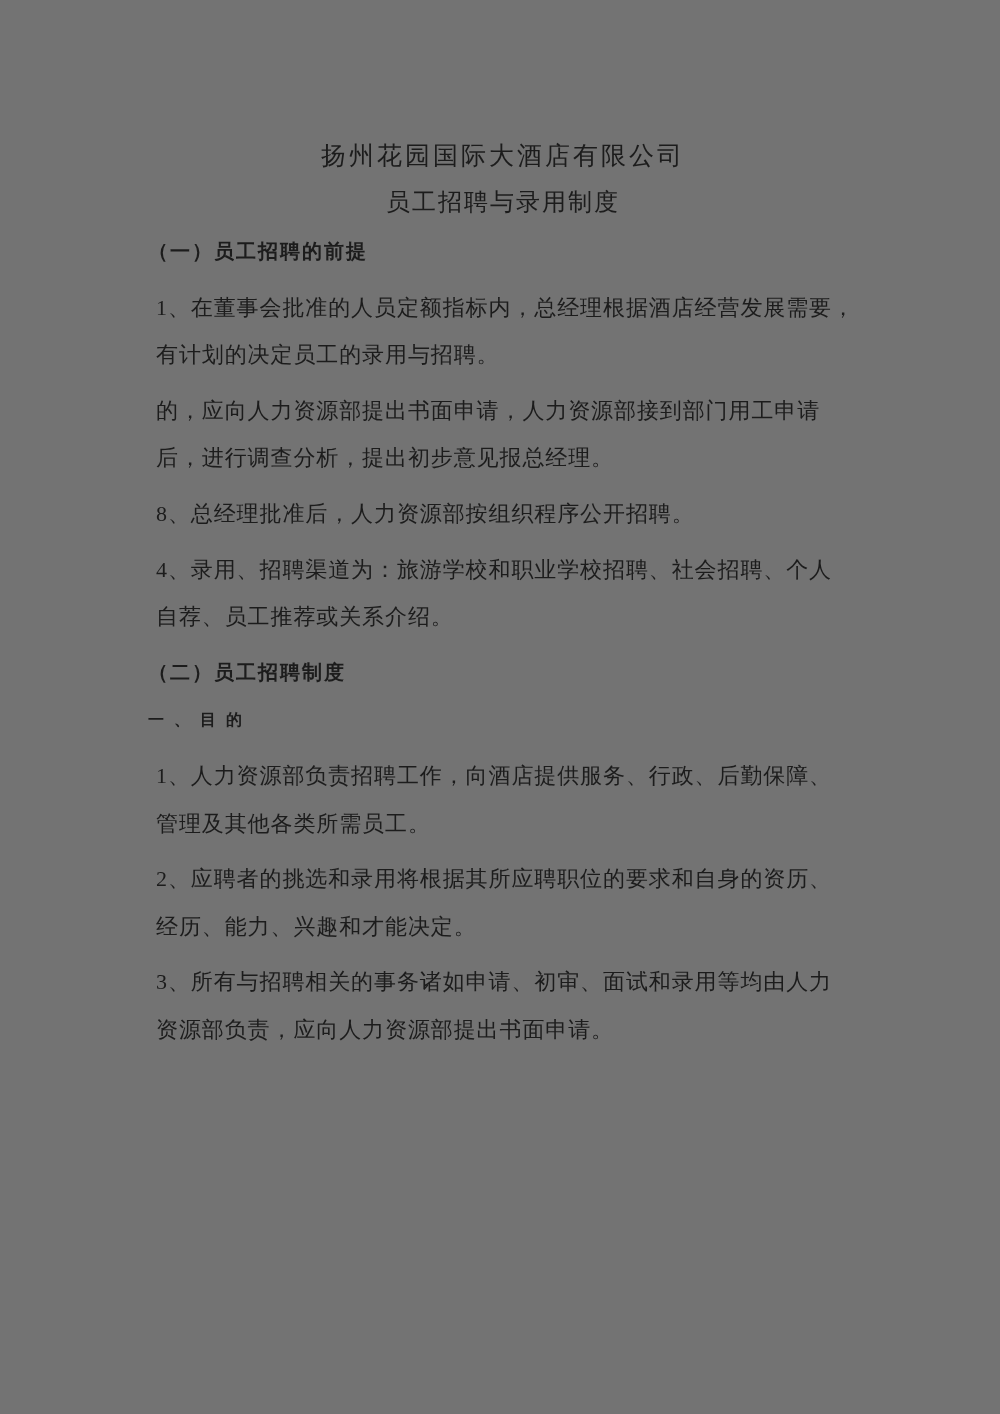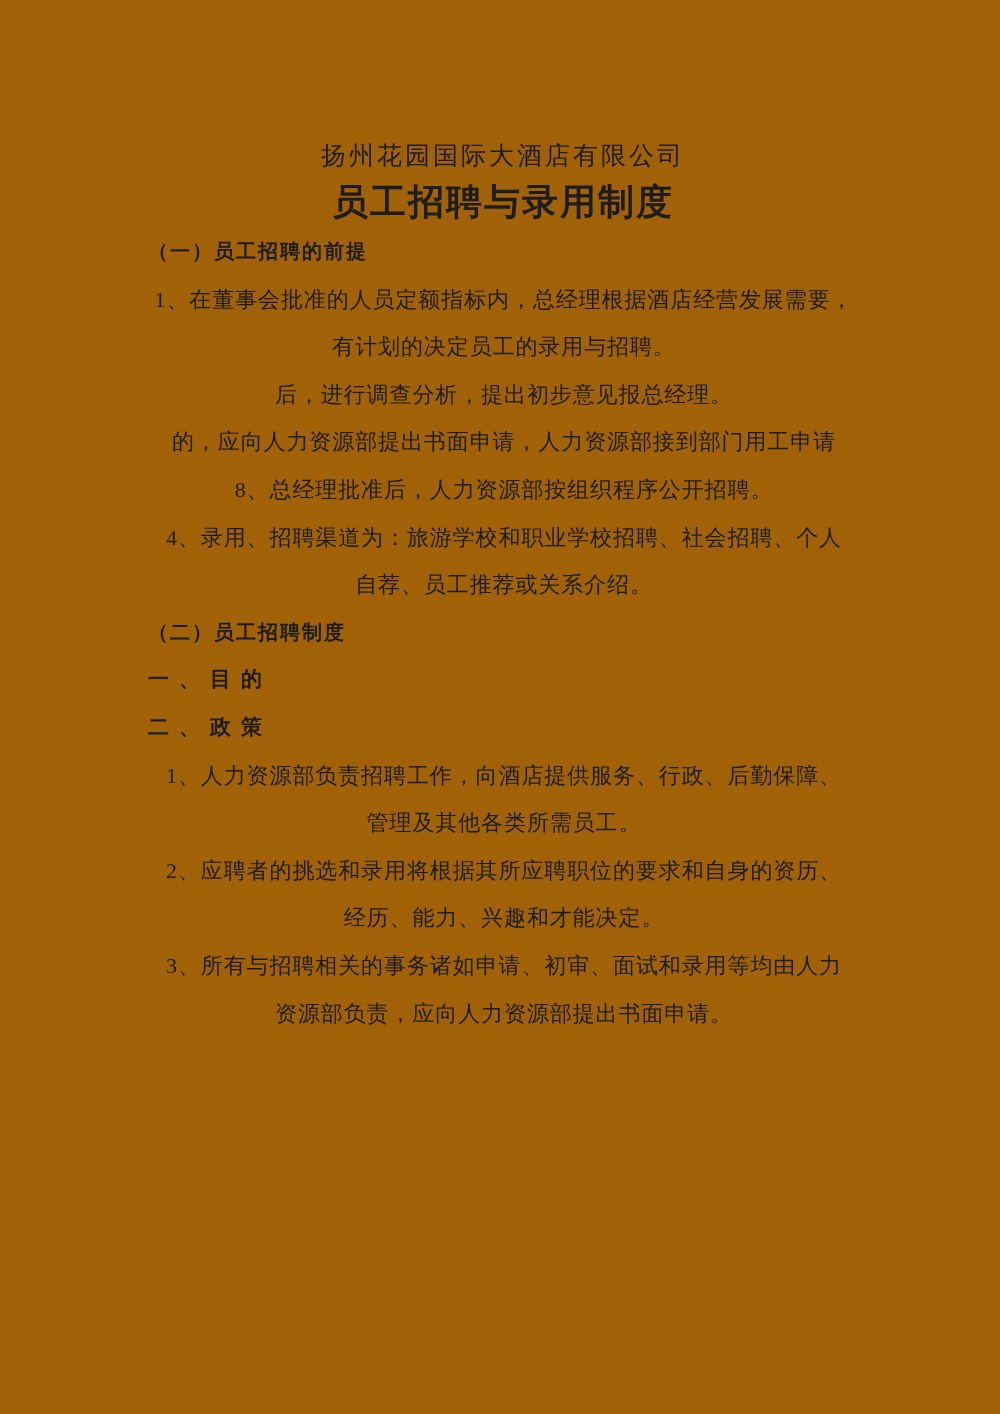--- a/index.html
+++ b/index.html
@@ -5,21 +5,21 @@
   html, body {
     margin: 0;
     padding: 0;
     background: #ffffff;
   }
   .page {
     position: relative;
     width: 1000px;
     height: 1414px;
     margin: 0 auto;
-    background: #a16207;
+    background: #737373;
     box-sizing: border-box;
     padding: 136px 140px 14px 148px;
     color: #1c1c1c;
     overflow: hidden;
     font-family: "Liberation Serif", serif;
   }
   .company-title {
     margin: 0;
     width: 710px;
     font-family: "Liberation Serif", serif;
@@ -27,46 +27,46 @@
     font-size: 25px;
     line-height: 40px;
     letter-spacing: 3px;
     text-align: center;
     white-space: nowrap;
   }
   .doc-title {
     margin: 0;
     width: 710px;
     font-family: "Liberation Sans", sans-serif;
-    font-weight: 700;
-    font-size: 36px;
+    font-weight: 400;
+    font-size: 24px;
     line-height: 52px;
     letter-spacing: 2px;
     text-align: center;
     white-space: nowrap;
   }
   .sec-heading {
     margin: 0;
     font-family: "Liberation Sans", sans-serif;
     font-weight: 700;
     font-size: 20px;
     line-height: 47.6px;
     letter-spacing: 2px;
     white-space: nowrap;
   }
   .sub-heading {
     margin: 0;
     font-family: "Liberation Serif", serif;
     font-weight: 700;
-    font-size: 21px;
+    font-size: 16px;
     line-height: 47.6px;
     letter-spacing: 10px;
     white-space: nowrap;
   }
-  .para { margin: 0; text-align: center; }
+  .para { margin: 8px; }
   .text-line {
     margin: 0;
     font-family: "Liberation Serif", serif;
     font-weight: 400;
     font-size: 22px;
     line-height: 47.6px;
     letter-spacing: 0.9px;
     white-space: nowrap;
   }
 </style>
@@ -79,38 +79,37 @@
   <h2 class="doc-title">员工招聘与录用制度</h2>
 
   <h3 class="sec-heading">（一）员工招聘的前提</h3>
 
   <div class="para">
     <div class="text-line">1、在董事会批准的人员定额指标内，总经理根据酒店经营发展需要，</div>
     <div class="text-line">有计划的决定员工的录用与招聘。</div>
   </div>
 
   <div class="para">
+    <div class="text-line">的，应向人力资源部提出书面申请，人力资源部接到部门用工申请</div>
     <div class="text-line">后，进行调查分析，提出初步意见报总经理。</div>
-    <div class="text-line">的，应向人力资源部提出书面申请，人力资源部接到部门用工申请</div>
   </div>
 
   <div class="para">
     <div class="text-line">8、总经理批准后，人力资源部按组织程序公开招聘。</div>
   </div>
 
   <div class="para">
     <div class="text-line">4、录用、招聘渠道为：旅游学校和职业学校招聘、社会招聘、个人</div>
     <div class="text-line">自荐、员工推荐或关系介绍。</div>
   </div>
 
   <h3 class="sec-heading">（二）员工招聘制度</h3>
 
   <h4 class="sub-heading">一、目的</h4>
 
-  <h4 class="sub-heading">二、政策</h4>
   <div class="para">
     <div class="text-line">1、人力资源部负责招聘工作，向酒店提供服务、行政、后勤保障、</div>
     <div class="text-line">管理及其他各类所需员工。</div>
   </div>
   <div class="para">
     <div class="text-line">2、应聘者的挑选和录用将根据其所应聘职位的要求和自身的资历、</div>
     <div class="text-line">经历、能力、兴趣和才能决定。</div>
   </div>
   <div class="para">
     <div class="text-line">3、所有与招聘相关的事务诸如申请、初审、面试和录用等均由人力</div>

